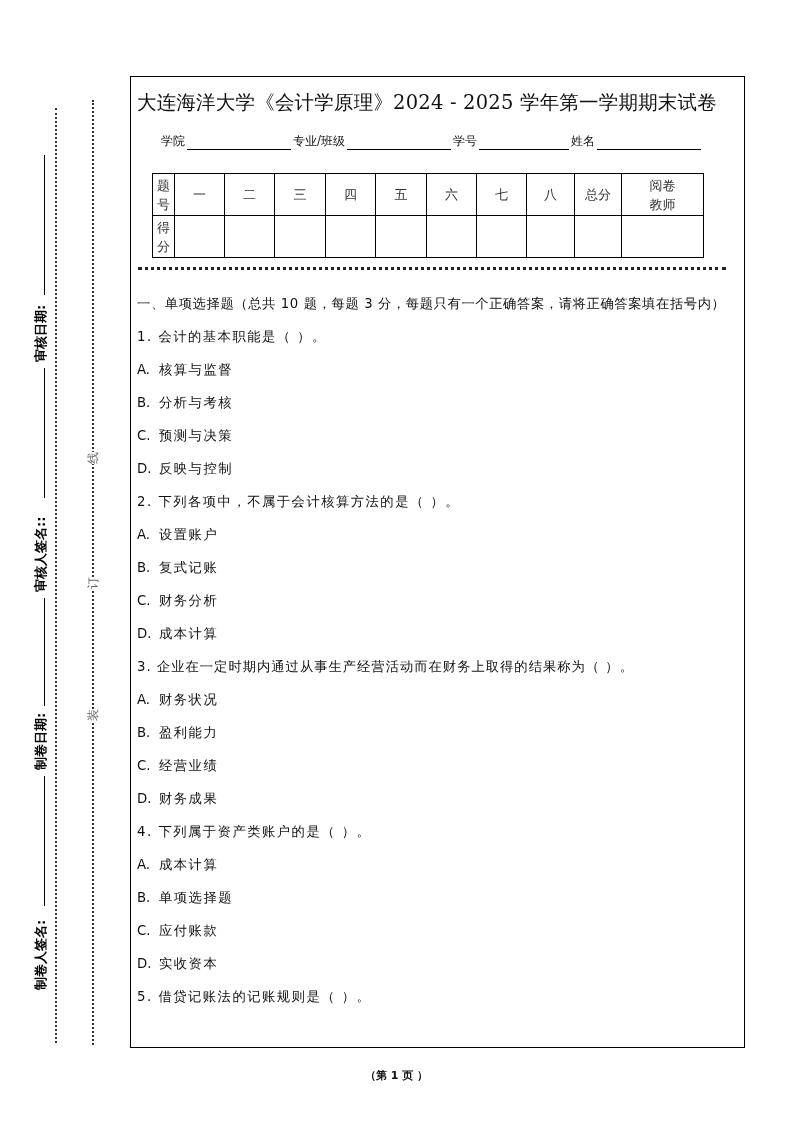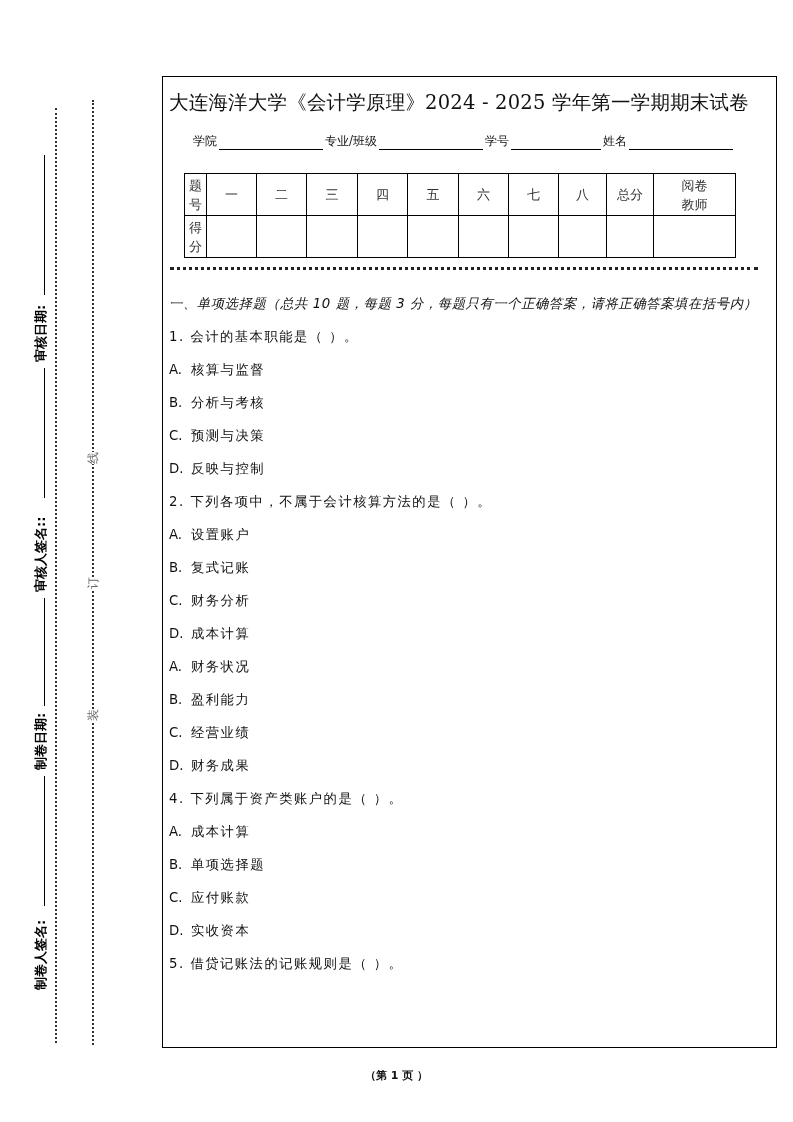--- a/index.html
+++ b/index.html
@@ -2,29 +2,29 @@
 <html><head>
 <meta charset="utf-8">
 <style>
   html, body { margin:0; padding:0; background:#fff; }
   body { width:793px; height:1122px; position:relative; overflow:hidden; font-family:"DejaVu Serif", serif; color:#111; }
   .binding { position:absolute; left:0; top:0; width:130px; height:1122px; }
   .dotline { position:absolute; width:0; border-left:2px dotted #333; }
   .vlabel { position:absolute; transform:rotate(-90deg); transform-origin:left top; white-space:nowrap; font-family:"DejaVu Sans", sans-serif; font-weight:bold; font-size:13px; color:#000; }
   .solidline { position:absolute; width:0; border-left:1.4px solid #000; }
   .bindchar { position:absolute; font-size:12px; color:#666; background:#fff; transform:rotate(-90deg); line-height:12px; padding:1px 0; }
-  .frame { position:absolute; left:130px; top:76px; width:615px; height:972px; border:1.3px solid #000; box-sizing:border-box;margin-left:32px; }
+  .frame { position:absolute; left:130px; top:76px; width:615px; height:972px; border:1.3px solid #000; box-sizing:border-box; }
   .title { position:absolute; left:6px; top:12px; width:605px; font-size:19.5px; white-space:nowrap; letter-spacing:0.2px; }
   .infoline { position:absolute; left:30px; top:56px; font-size:12px; white-space:nowrap; display:flex; align-items:flex-end; }
   .infoline .blank { display:inline-block; border-bottom:1px solid #000; height:12px; margin:0 2px; }
   table.score { position:absolute; left:21px; top:96px; border-collapse:collapse; font-size:13px; }
   table.score td { border:1px solid #000; text-align:center; vertical-align:middle; color:#333; padding:0; }
   .dotsep { position:absolute; left:7px; top:190px; width:588px; height:0; border-top:3px dotted #222; }
   .content { position:absolute; left:6px; top:216px; width:600px; font-size:13.3px; font-family:"DejaVu Sans", sans-serif; }
-  .content .sec { line-height:21px; letter-spacing:0.6px;font-style:italic; }
+  .content .sec { line-height:21px; letter-spacing:0.6px; }
   .line { height:33px; line-height:33px; white-space:nowrap; letter-spacing:1.5px; }
   .line .lab { display:inline-block; width:22px; letter-spacing:0; }
   .footer { position:absolute; left:0; width:793px; top:1068px; text-align:center; font-size:11px; font-weight:bold; font-family:"DejaVu Sans", sans-serif; }
 </style>
 </head>
 <body>
 
 <div class="binding">
   <div class="dotline" style="left:55px; top:108px; height:935px;"></div>
   <div class="dotline" style="left:92px; top:100px; height:945px;"></div>
@@ -113,20 +113,21 @@
 
     <div>
       <div class="line">2.  下列各项中，不属于会计核算方法的是（    ）。</div>
       <div class="line"><span class="lab">A.</span><span>设置账户</span></div>
       <div class="line"><span class="lab">B.</span><span>复式记账</span></div>
       <div class="line"><span class="lab">C.</span><span>财务分析</span></div>
       <div class="line"><span class="lab">D.</span><span>成本计算</span></div>
     </div>
 
     <div>
+      <div class="line" style="letter-spacing:1px;">3.  企业在一定时期内通过从事生产经营活动而在财务上取得的结果称为（    ）。</div>
       <div class="line"><span class="lab">A.</span><span>财务状况</span></div>
       <div class="line"><span class="lab">B.</span><span>盈利能力</span></div>
       <div class="line"><span class="lab">C.</span><span>经营业绩</span></div>
       <div class="line"><span class="lab">D.</span><span>财务成果</span></div>
     </div>
 
     <div>
       <div class="line">4.  下列属于资产类账户的是（    ）。</div>
       <div class="line"><span class="lab">A.</span><span>成本计算</span></div>
       <div class="line"><span class="lab">B.</span><span>单项选择题</span></div>

